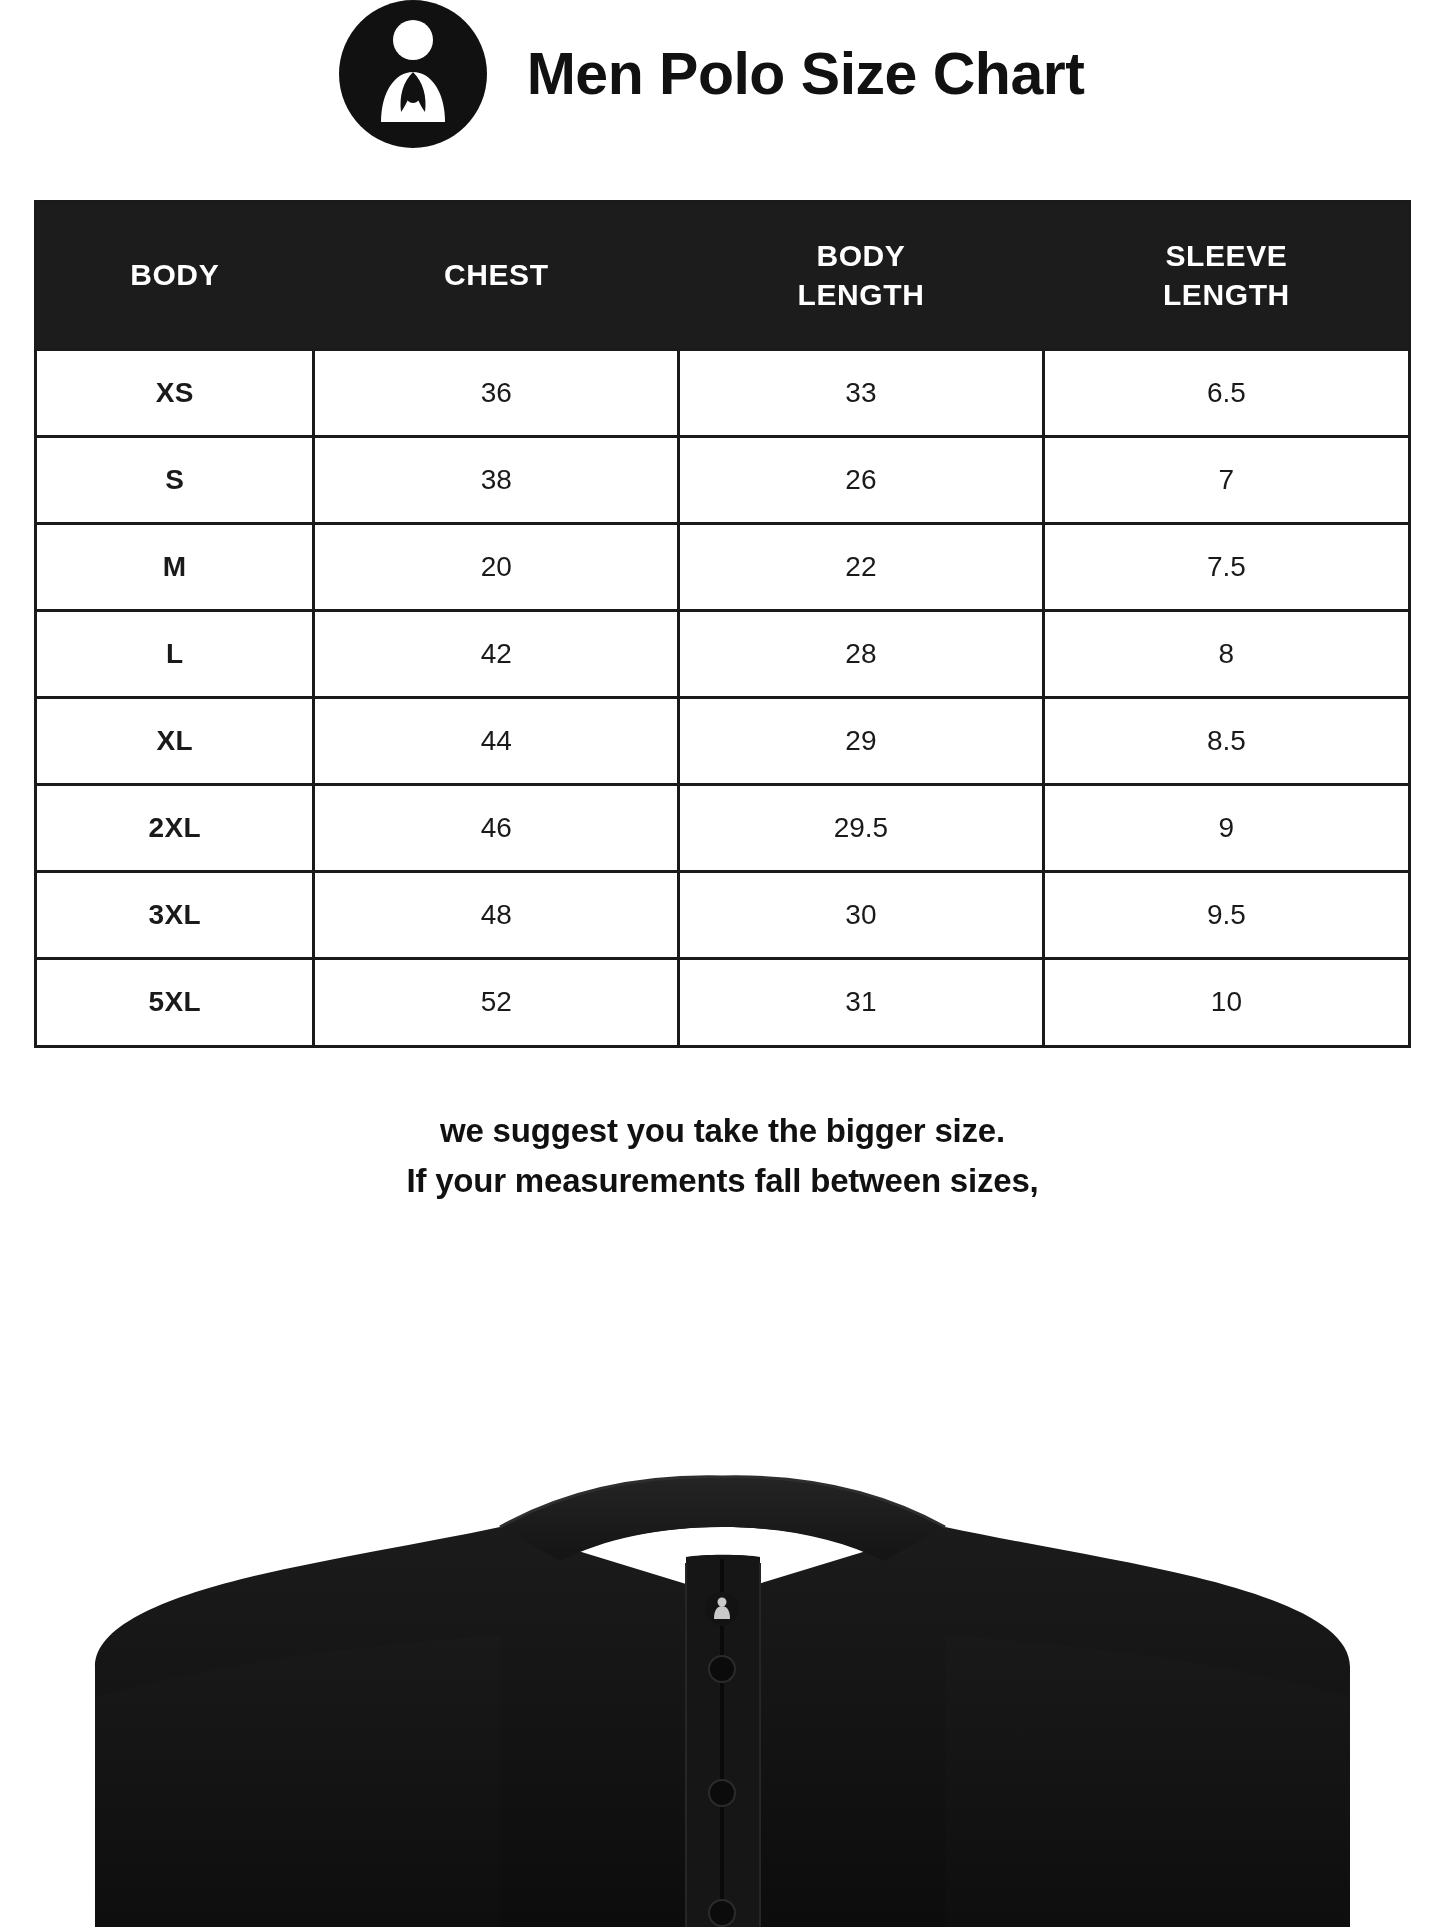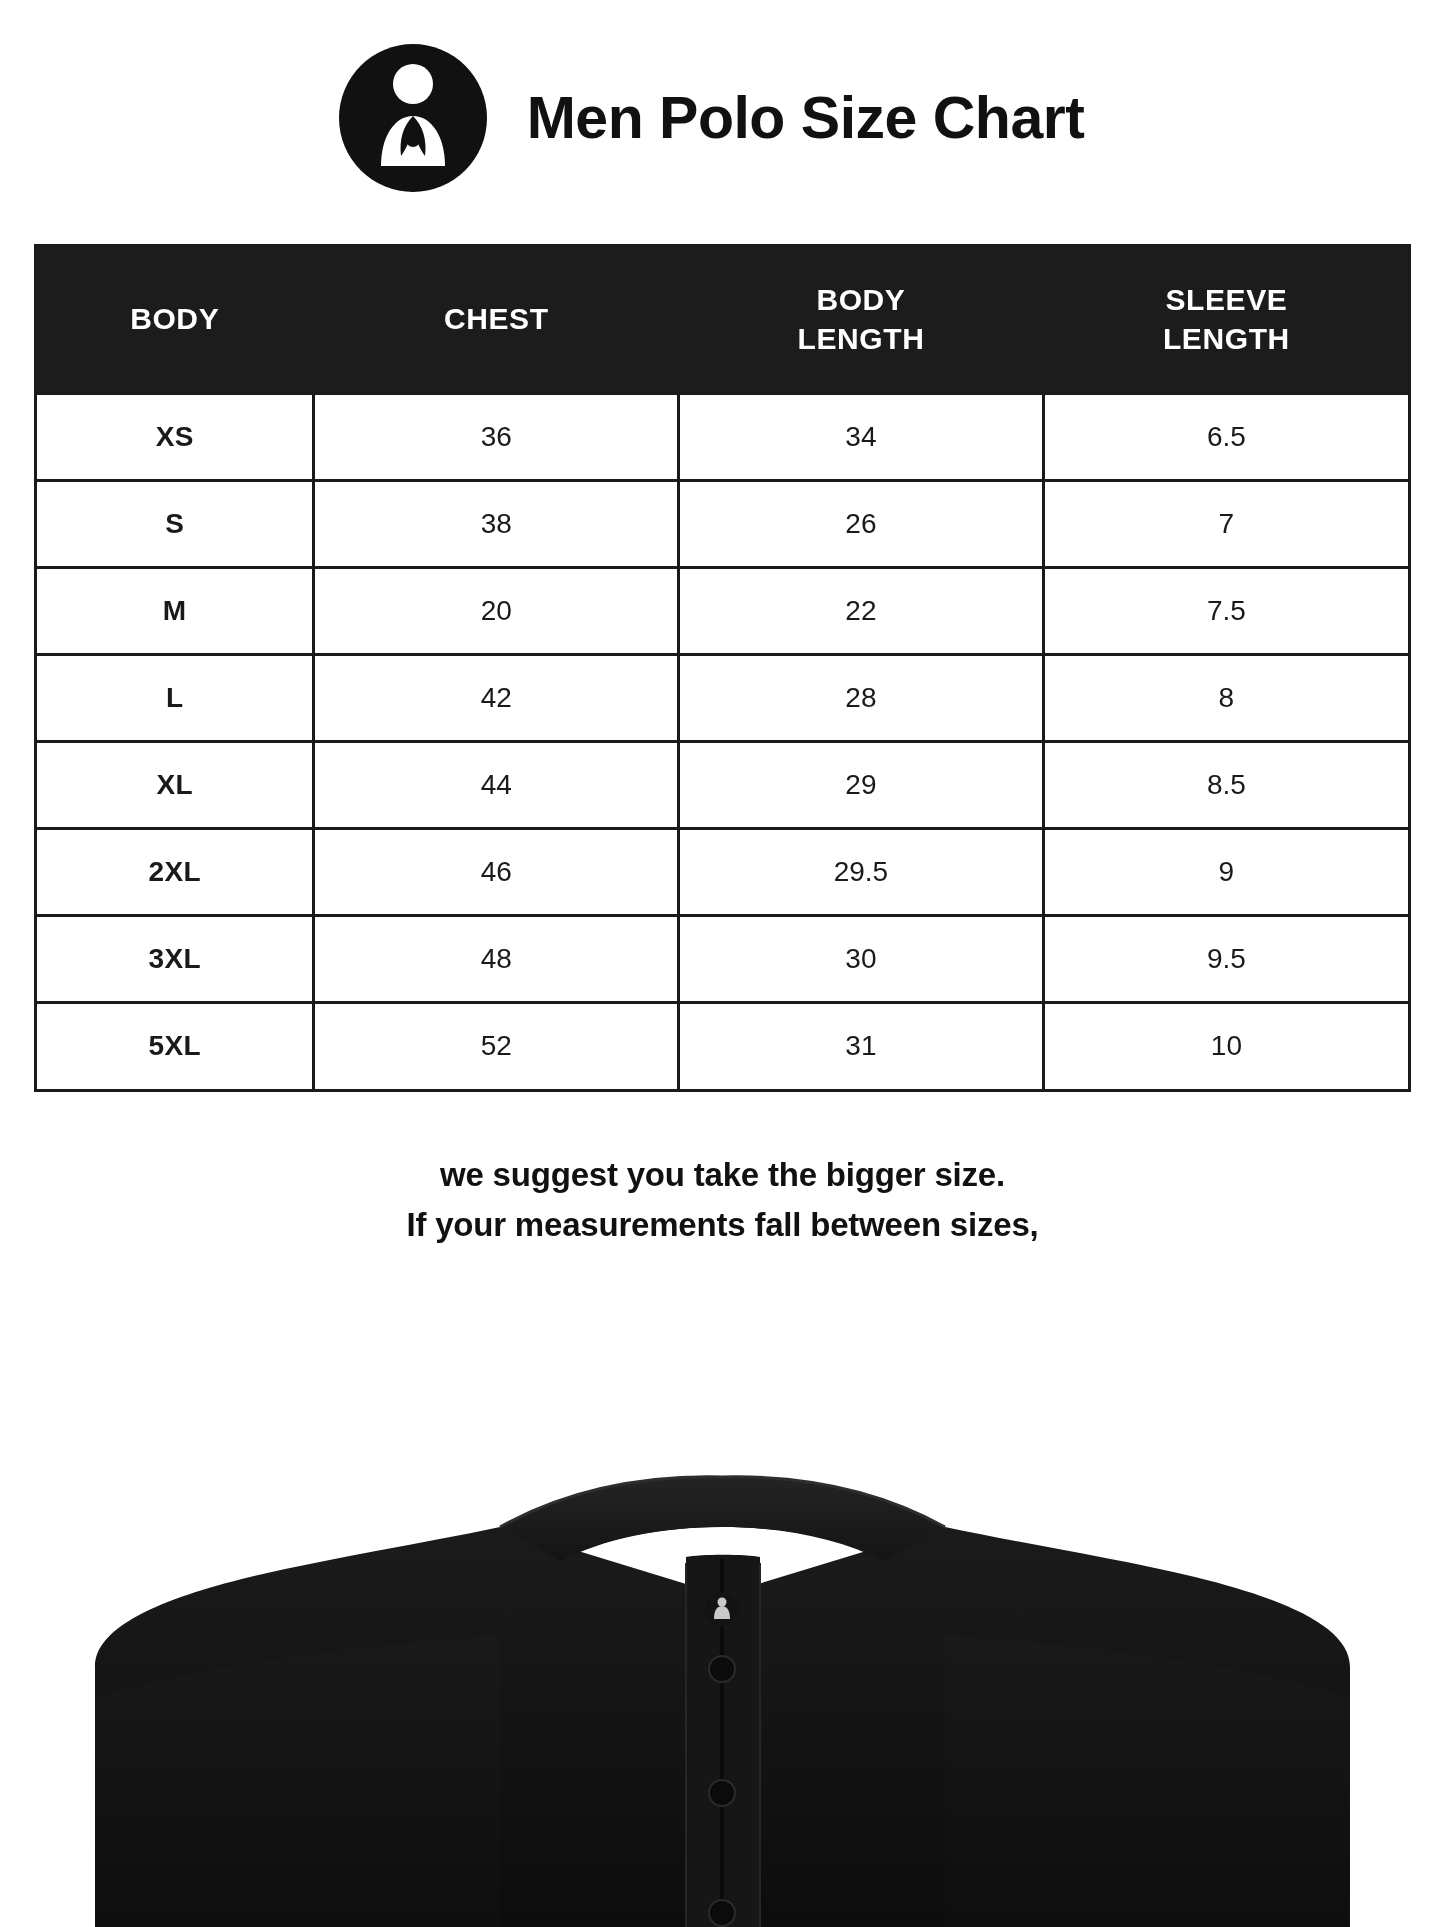--- a/index.html
+++ b/index.html
@@ -17,21 +17,20 @@
     height: 1927px;
     background: #ffffff;
   }
 
   
   .header {
     display: flex;
     align-items: center;
     justify-content: center;
     gap: 40px;
-    padding-top: 44px;
     padding-right: 60px;
     margin-left: 38px;
   }
   .logo {
     width: 148px;
     height: 148px;
     flex: 0 0 148px;
   }
   .title {
     font-size: 59px;
@@ -148,21 +147,21 @@
           <th>
             <span>SLEEVE</span><br>
             <span>LENGTH</span>
           </th>
         </tr>
       </thead>
       <tbody>
         <tr>
           <td class="size-cell">XS</td>
           <td>36</td>
-          <td>34</td>
+          <td>33</td>
           <td>6.5</td>
         </tr>
         <tr>
           <td class="size-cell">S</td>
           <td>38</td>
           <td>26</td>
           <td>7</td>
         </tr>
         <tr>
           <td class="size-cell">M</td>

